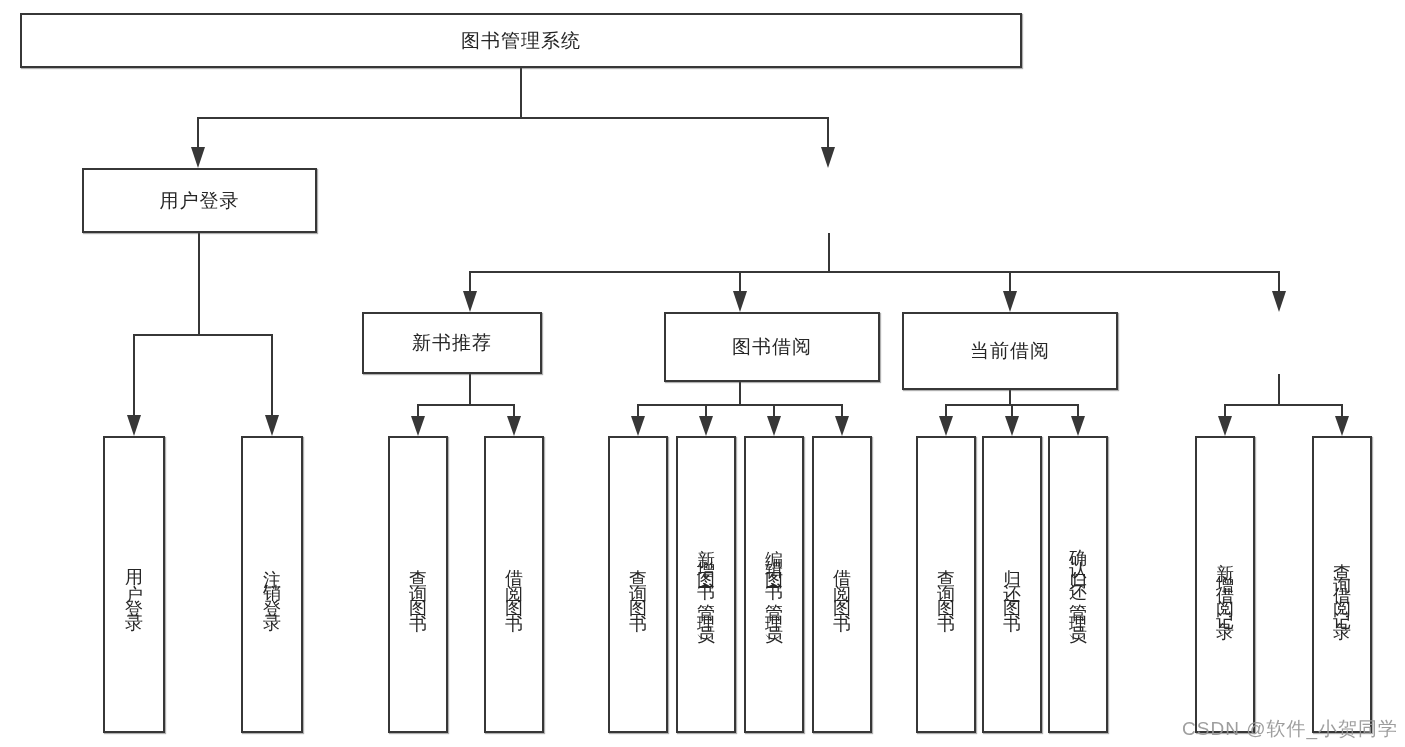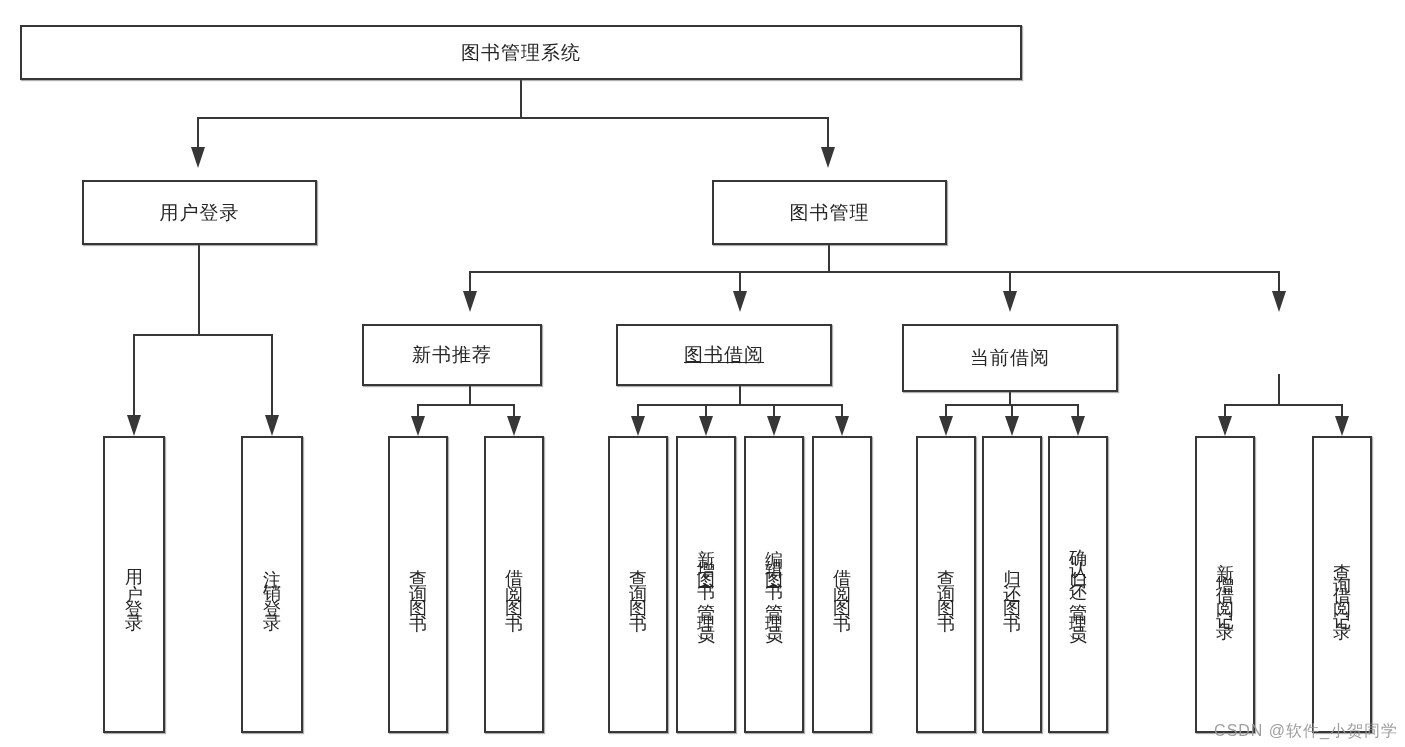--- a/index.html
+++ b/index.html
@@ -24,37 +24,36 @@
     box-sizing: border-box;
     display: flex;
     align-items: center;
     justify-content: center;
     color: #262626;
   }
   .hbox {
     font-size: 19px;
     letter-spacing: 1px;
     white-space: nowrap;
-    margin-top: 12px;
   }
   .vbox {
     font-size: 18px;
     writing-mode: vertical-rl;
     letter-spacing: 15px;
     line-height: 1;
     top: 436px;
     height: 297px;
   }
   .v6 { letter-spacing: 12px; }
   .v9 { letter-spacing: 11px; }
   #watermark {
     position: absolute;
     right: 7px;
     bottom: 5px;
-    font-size: 16px;
+    font-size: 19px;
     color: rgba(150,150,150,0.92);
     letter-spacing: 1px;
     white-space: nowrap;
     z-index: 5;
   }
   svg line { stroke: #373737; stroke-width: 2; }
   svg polygon { fill: #373737; }
 </style>
 </head>
 <body>
@@ -126,25 +125,24 @@
       <line x1="1225" y1="405" x2="1225" y2="418"></line>
       <polygon points="1218,416 1232,416 1225,436"></polygon>
       <line x1="1342" y1="405" x2="1342" y2="418"></line>
       <polygon points="1335,416 1349,416 1342,436"></polygon>
     </g>
   </svg>
 
   <div class="box hbox" style="left:20px; top:13px; width:1002px; height:55px;">图书管理系统</div>
 
   <div class="box hbox" style="left:82px; top:168px; width:235px; height:65px;">用户登录</div>
-  <div class="box hbox" style="left:712px; top:168px; width:235px; height:65px;">图书管理</div>
 
   <div class="box hbox" style="left:362px; top:312px; width:180px; height:62px;">新书推荐</div>
-  <div class="box hbox" style="left:616px; top:312px; width:216px; height:62px;text-decoration:underline;">图书借阅</div>
-  <div class="box hbox" style="left:902px; top:312px; width:216px; height:68px;">当前借阅</div>
+  <div class="box hbox" style="left:664px; top:312px; width:216px; height:70px;">图书借阅</div>
+  <div class="box hbox" style="left:902px; top:312px; width:216px; height:78px;">当前借阅</div>
 
   <div class="box vbox" style="left:103px; width:62px;">用户登录</div>
   <div class="box vbox" style="left:241px; width:62px;">注销登录</div>
 
   <div class="box vbox" style="left:388px; width:60px;">查询图书</div>
   <div class="box vbox" style="left:484px; width:60px;">借阅图书</div>
 
   <div class="box vbox" style="left:608px; width:60px;">查询图书</div>
   <div class="box vbox v9" style="left:676px; width:60px;">新增图书（管理员）</div>
   <div class="box vbox v9" style="left:744px; width:60px;">编辑图书（管理员）</div>

